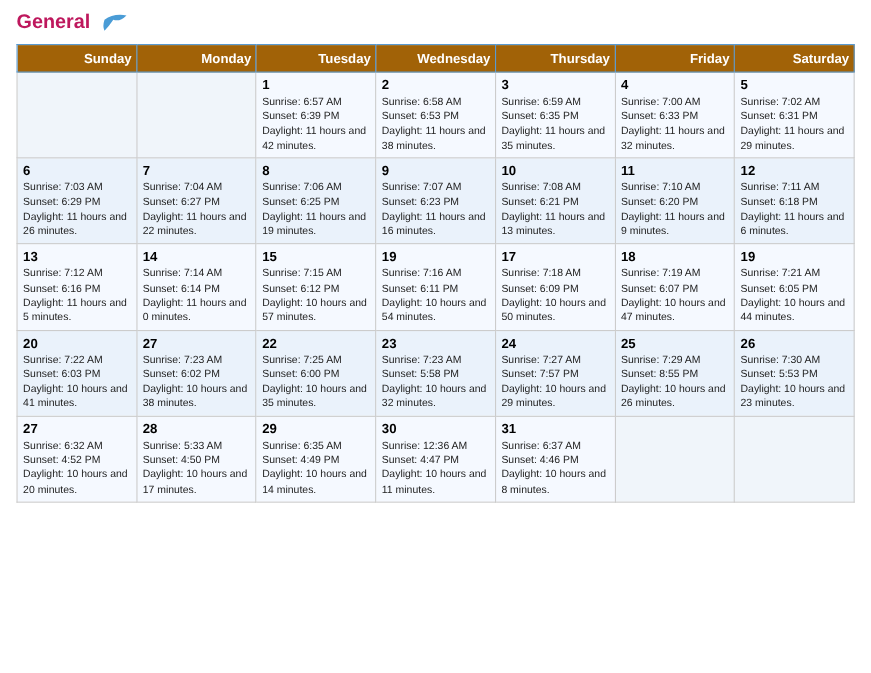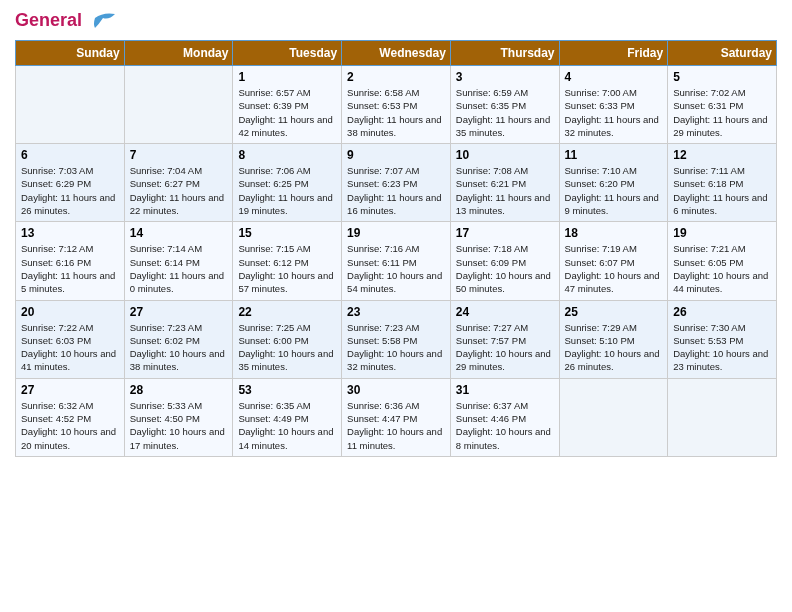--- a/index.html
+++ b/index.html
@@ -318,21 +318,21 @@
             <div class="day-info">
               <div>Sunrise: 7:27 AM</div>
               <div>Sunset: 7:57 PM</div>
               <div>Daylight: 10 hours and 29 minutes.</div>
             </div>
           </td>
           <td>
             <span class="day-num">25</span>
             <div class="day-info">
               <div>Sunrise: 7:29 AM</div>
-              <div>Sunset: 5:10 PM</div>
+              <div>Sunset: 8:55 PM</div>
               <div>Daylight: 10 hours and 26 minutes.</div>
             </div>
           </td>
           <td>
             <span class="day-num">26</span>
             <div class="day-info">
               <div>Sunrise: 7:30 AM</div>
               <div>Sunset: 5:53 PM</div>
               <div>Daylight: 10 hours and 23 minutes.</div>
             </div>
@@ -349,31 +349,31 @@
           </td>
           <td>
             <span class="day-num">28</span>
             <div class="day-info">
               <div>Sunrise: 5:33 AM</div>
               <div>Sunset: 4:50 PM</div>
               <div>Daylight: 10 hours and 17 minutes.</div>
             </div>
           </td>
           <td>
-            <span class="day-num">53</span>
+            <span class="day-num">29</span>
             <div class="day-info">
               <div>Sunrise: 6:35 AM</div>
               <div>Sunset: 4:49 PM</div>
               <div>Daylight: 10 hours and 14 minutes.</div>
             </div>
           </td>
           <td>
             <span class="day-num">30</span>
             <div class="day-info">
-              <div>Sunrise: 6:36 AM</div>
+              <div>Sunrise: 12:36 AM</div>
               <div>Sunset: 4:47 PM</div>
               <div>Daylight: 10 hours and 11 minutes.</div>
             </div>
           </td>
           <td>
             <span class="day-num">31</span>
             <div class="day-info">
               <div>Sunrise: 6:37 AM</div>
               <div>Sunset: 4:46 PM</div>
               <div>Daylight: 10 hours and 8 minutes.</div>

